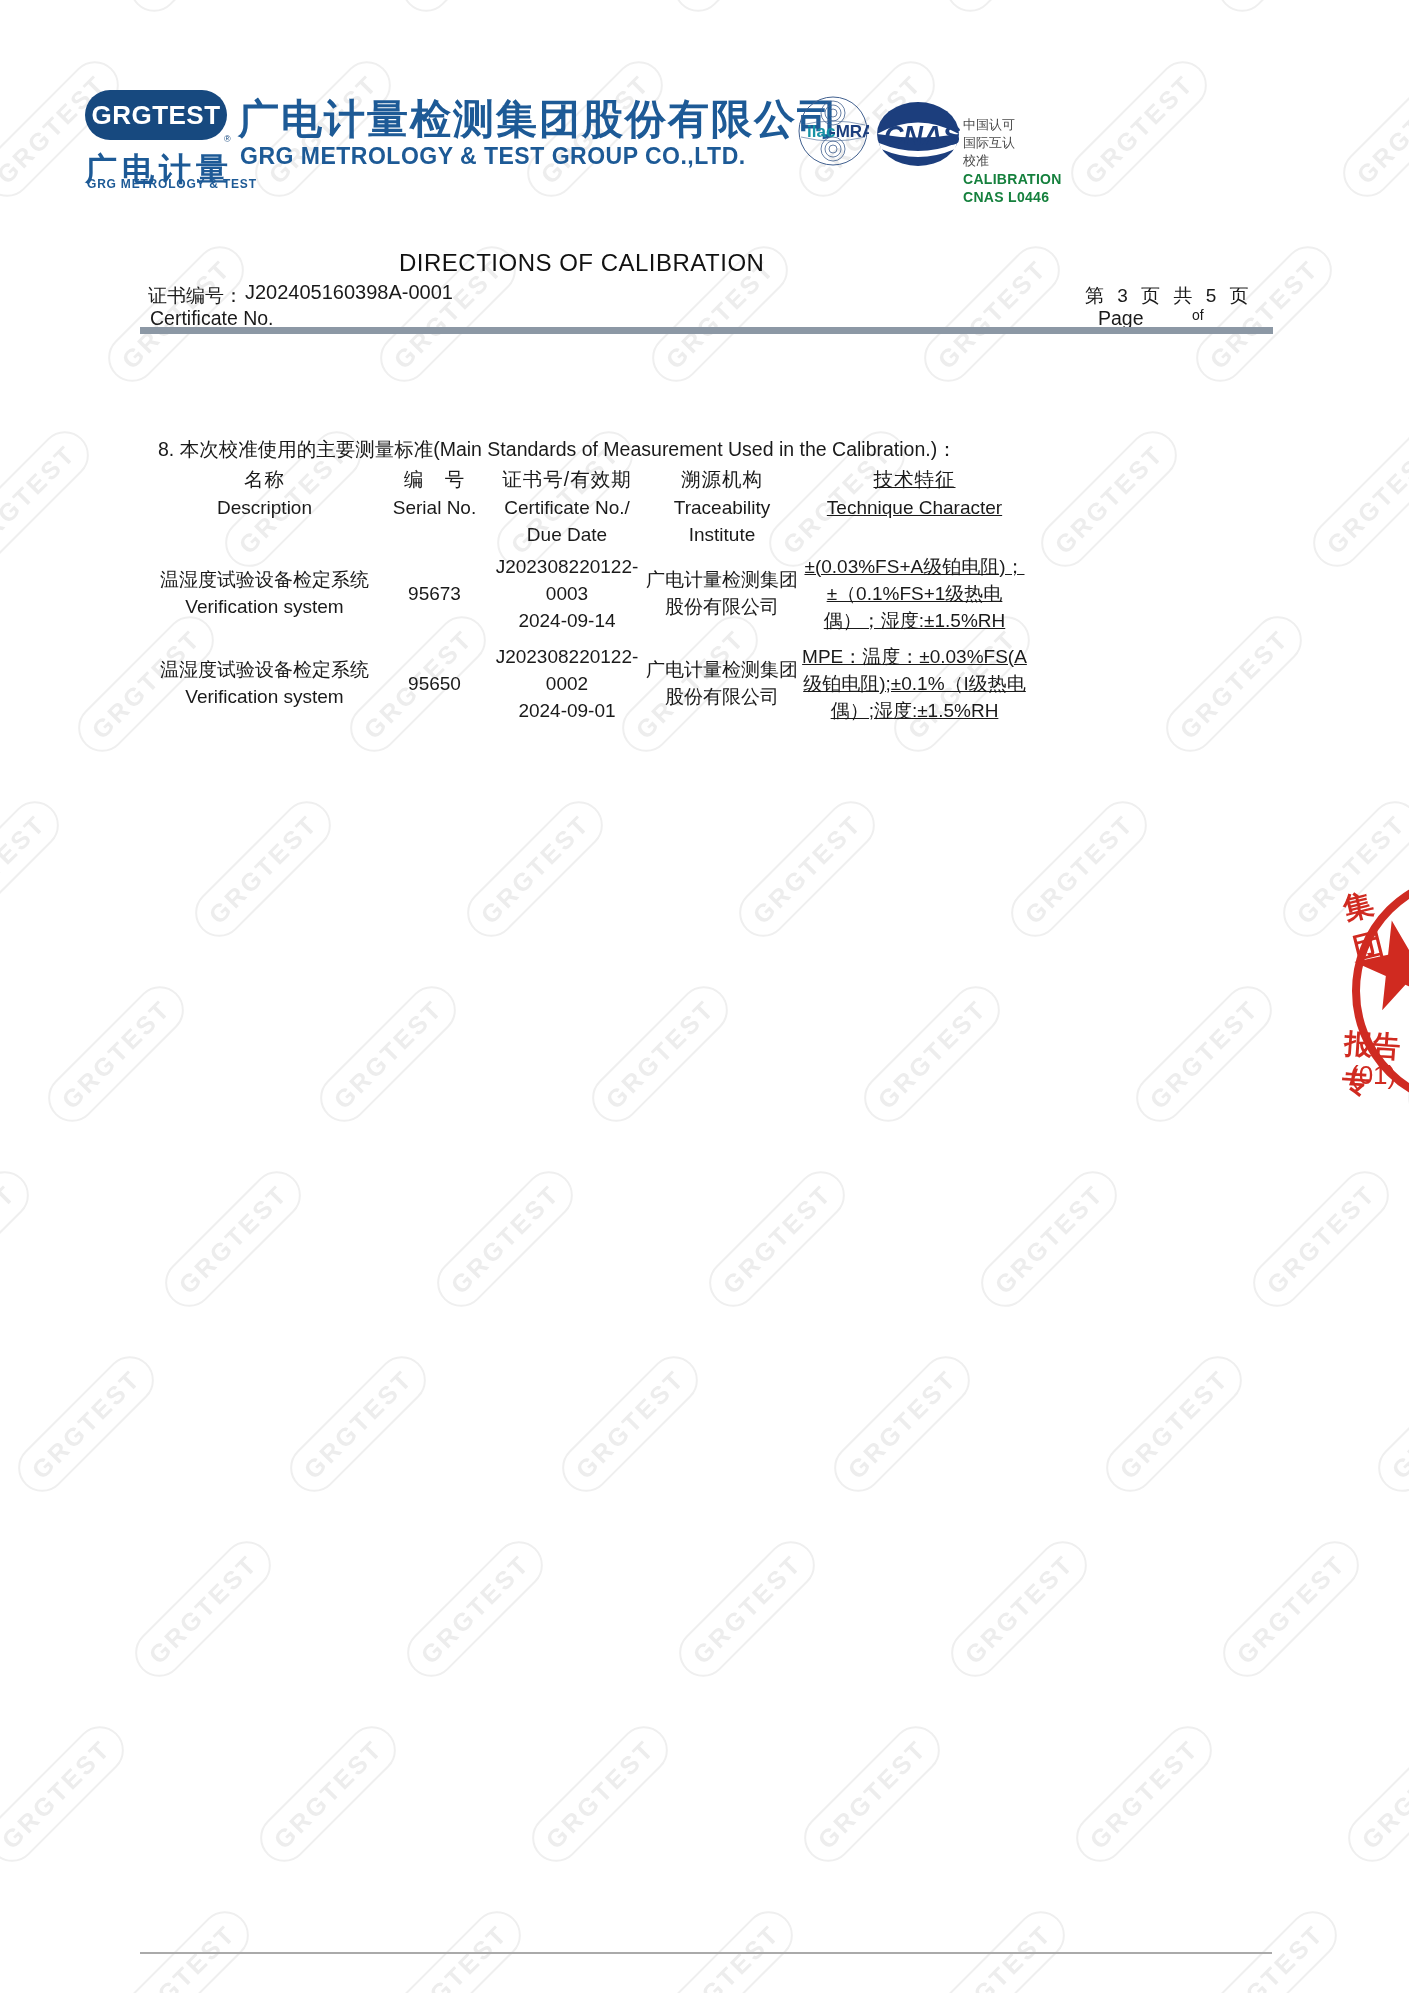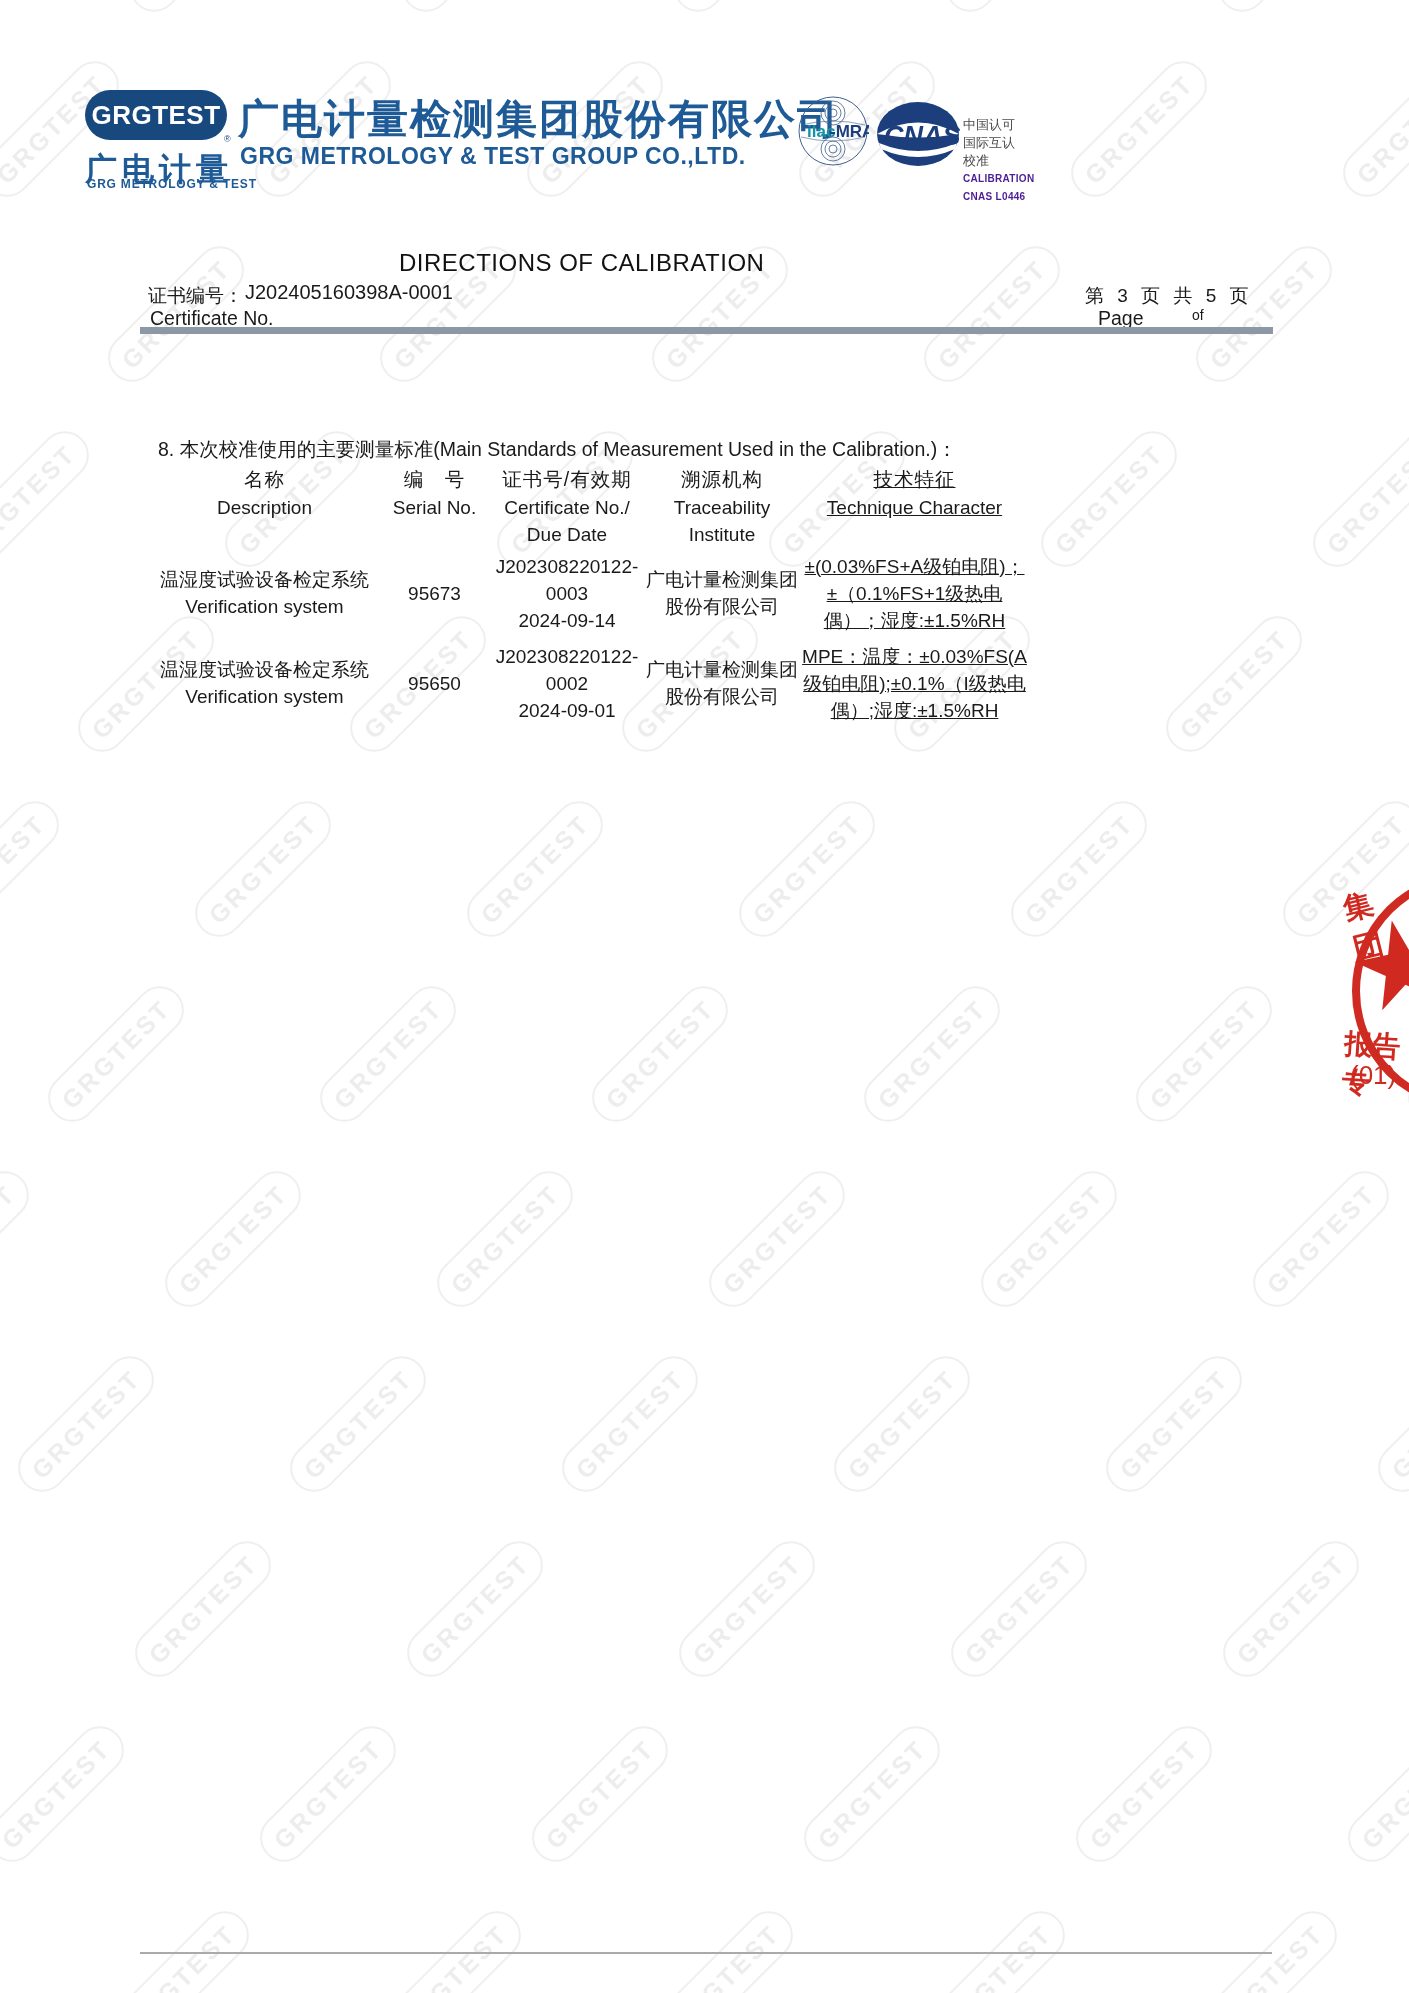--- a/index.html
+++ b/index.html
@@ -33,21 +33,21 @@
   .logo-reg { left:224px; top:134px; font-size:9px; color:#17497f; }
   .logo-cn { left:85px; top:148px; font-size:32px; font-weight:bold; color:#1d5a96; letter-spacing:5px; }
   .logo-sub { left:87px; top:177px; font-size:12px; font-weight:bold; color:#1d5a96; letter-spacing:0.8px; }
 
   .company-cn { left:238px; top:92px; font-size:41px; font-weight:bold; color:#1d5a96; letter-spacing:2px; }
   .company-en { left:240px; top:143px; font-size:23px; font-weight:bold; color:#1d5a96; letter-spacing:0.5px; }
 
   .ilac-logo { left:797px; top:95px; }
   .cnas-logo { left:876px; top:101px; }
   .accred { left:963px; top:116px; font-size:13px; color:#4a4a4a; line-height:18px; }
-  .accred .en { font-size:10px; font-weight:bold; color:#4c1d95; letter-spacing:0.3px; }
+  .accred .en { font-size:14px; font-weight:bold; color:#15803d; letter-spacing:0.3px; }
 
   
   .title-cn { left:424px; top:200px; font-size:42px; font-weight:bold; color:#111; }
   .title-en { left:399px; top:249px; font-size:24px; color:#111; letter-spacing:0.5px; font-weight:500; }
 
   
   .cert-label-cn { left:148px; top:283px; font-size:19px; }
   .cert-number   { left:245px; top:281px; font-size:20px; }
   .cert-label-en { left:150px; top:307px; font-size:19.5px; }
   .page-cn  { left:1085px; top:283px; font-size:19px; letter-spacing:4px; }

